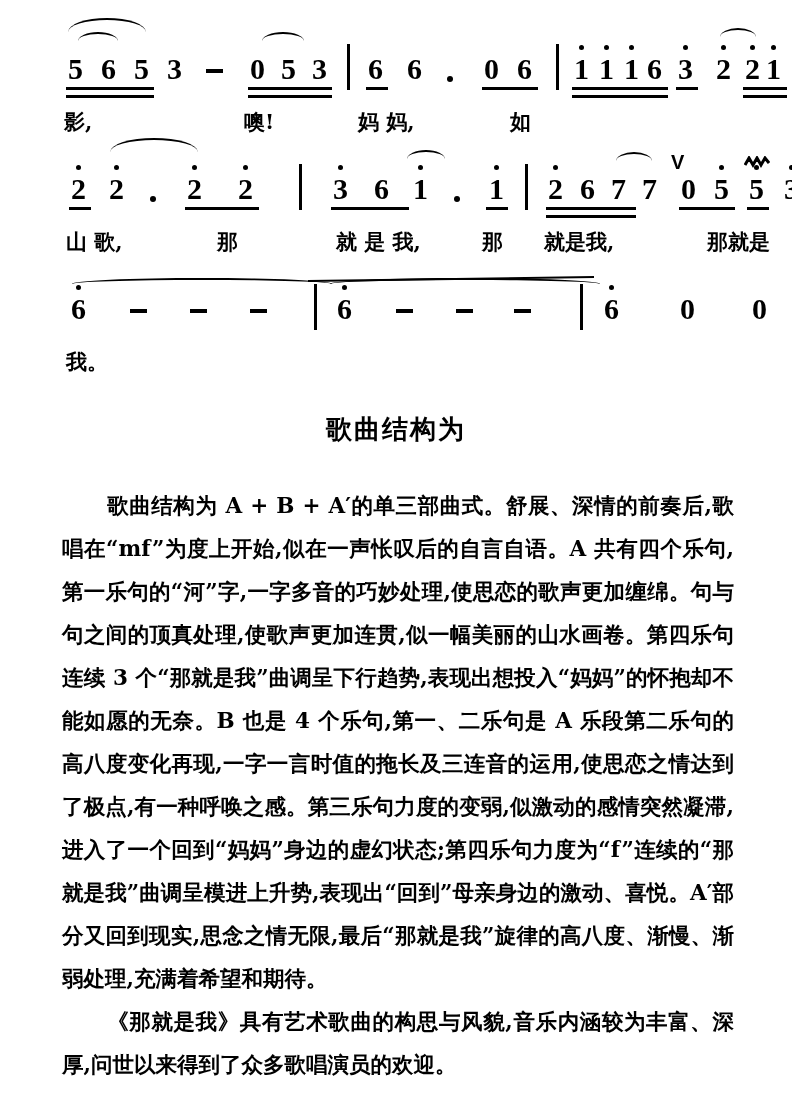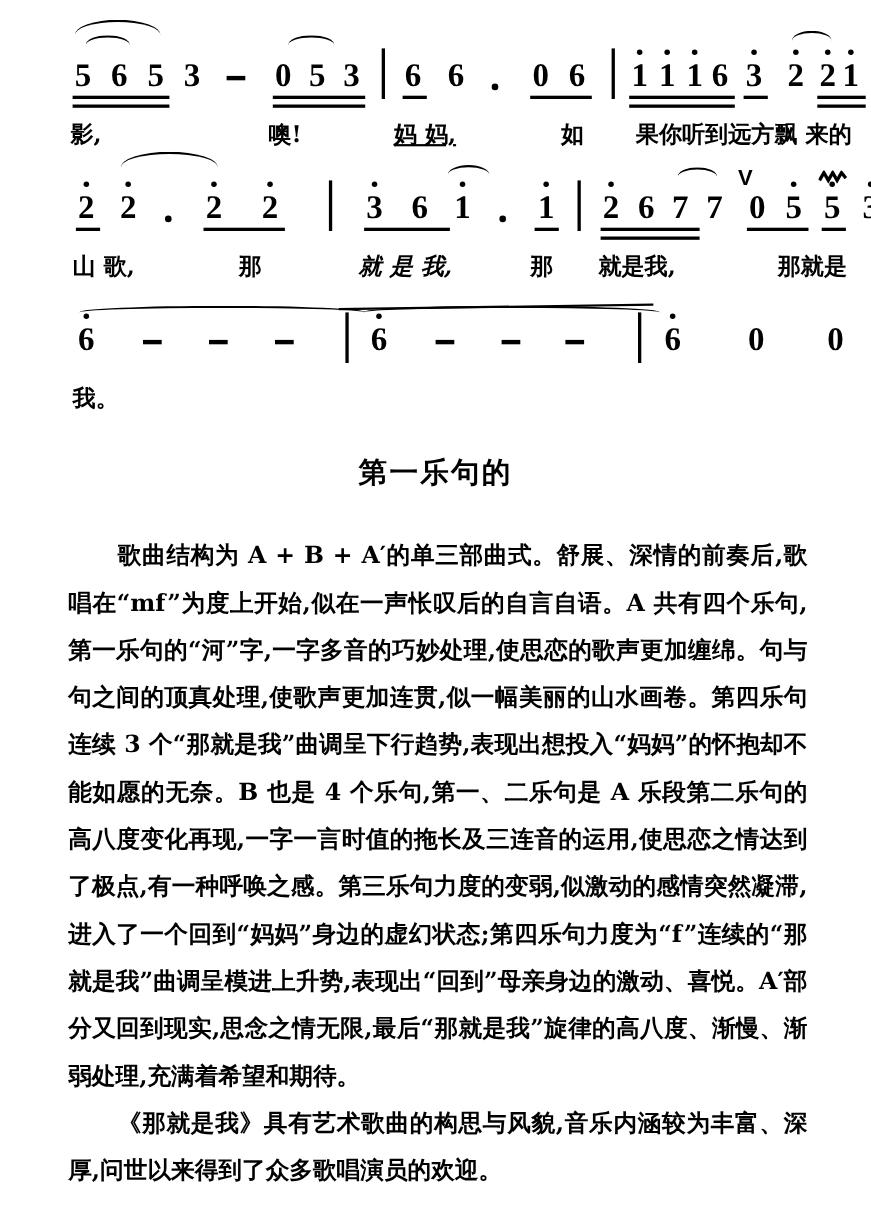--- a/index.html
+++ b/index.html
@@ -234,23 +234,22 @@
         <div class="odot" style="left:709px;"></div>
         <span class="n" style="left:704px;">1</span>
         <div class="beam" style="left:681px; width:44px; bottom:18px;"></div>
         <div class="beam" style="left:681px; width:44px; bottom:10px;"></div>
 
       </div>
 
       <div class="lyric-row">
         <span class="ly" style="left:2px;">影,</span>
         <span class="ly" style="left:182px;">噢!</span>
-        <span class="ly" style="left:296px;text-decoration:underline;">妈 妈,</span>
+        <span class="ly" style="left:296px;">妈 妈,</span>
         <span class="ly" style="left:448px;">如</span>
-        <span class="ly" style="left:516px;">果你听到远方飘 来的</span>
       </div>
     </div>
 
     <div class="score-line">
       <div class="staff">
 
         <div class="odot" style="left:14px;"></div>
         <span class="n" style="left:9px;">2</span>
         <div class="beam" style="left:7px; width:22px; bottom:18px;"></div>
 
@@ -308,21 +307,21 @@
         <div class="beam" style="left:685px; width:22px; bottom:18px;"></div>
 
         <div class="odot" style="left:727px;"></div>
         <span class="n" style="left:722px;">3</span>
 
       </div>
 
       <div class="lyric-row">
         <span class="ly" style="left:4px;">山 歌,</span>
         <span class="ly" style="left:155px;">那</span>
-        <span class="ly" style="left:264px;font-style:italic;">就 是 我,</span>
+        <span class="ly" style="left:274px;">就 是 我,</span>
         <span class="ly" style="left:420px;">那</span>
         <span class="ly" style="left:482px;">就是我,</span>
         <span class="ly" style="left:645px;">那就是</span>
       </div>
     </div>
 
     <div class="score-line">
       <div class="staff">
 
         <div class="slur flat" style="left:10px; width:260px; bottom:58px;"></div>
@@ -351,20 +350,20 @@
         <span class="n thin" style="left:690px;">0</span>
 
       </div>
 
       <div class="lyric-row">
         <span class="ly" style="left:4px;">我。</span>
       </div>
     </div>
   </div>
 
-  <div class="heading">第一乐句的</div>
+  <div class="heading">歌曲结构为</div>
 
   <div class="prose">
     <p>歌曲结构为 A + B + A′的单三部曲式。舒展、深情的前奏后,歌唱在“mf”为度上开始,似在一声怅叹后的自言自语。A 共有四个乐句,第一乐句的“河”字,一字多音的巧妙处理,使思恋的歌声更加缠绵。句与句之间的顶真处理,使歌声更加连贯,似一幅美丽的山水画卷。第四乐句连续 3 个“那就是我”曲调呈下行趋势,表现出想投入“妈妈”的怀抱却不能如愿的无奈。B 也是 4 个乐句,第一、二乐句是 A 乐段第二乐句的高八度变化再现,一字一言时值的拖长及三连音的运用,使思恋之情达到了极点,有一种呼唤之感。第三乐句力度的变弱,似激动的感情突然凝滞,进入了一个回到“妈妈”身边的虚幻状态;第四乐句力度为“f”连续的“那就是我”曲调呈模进上升势,表现出“回到”母亲身边的激动、喜悦。A′部分又回到现实,思念之情无限,最后“那就是我”旋律的高八度、渐慢、渐弱处理,充满着希望和期待。</p>
     <p>《那就是我》具有艺术歌曲的构思与风貌,音乐内涵较为丰富、深厚,问世以来得到了众多歌唱演员的欢迎。</p>
   </div>
 
 </div>
 
 </body></html>

